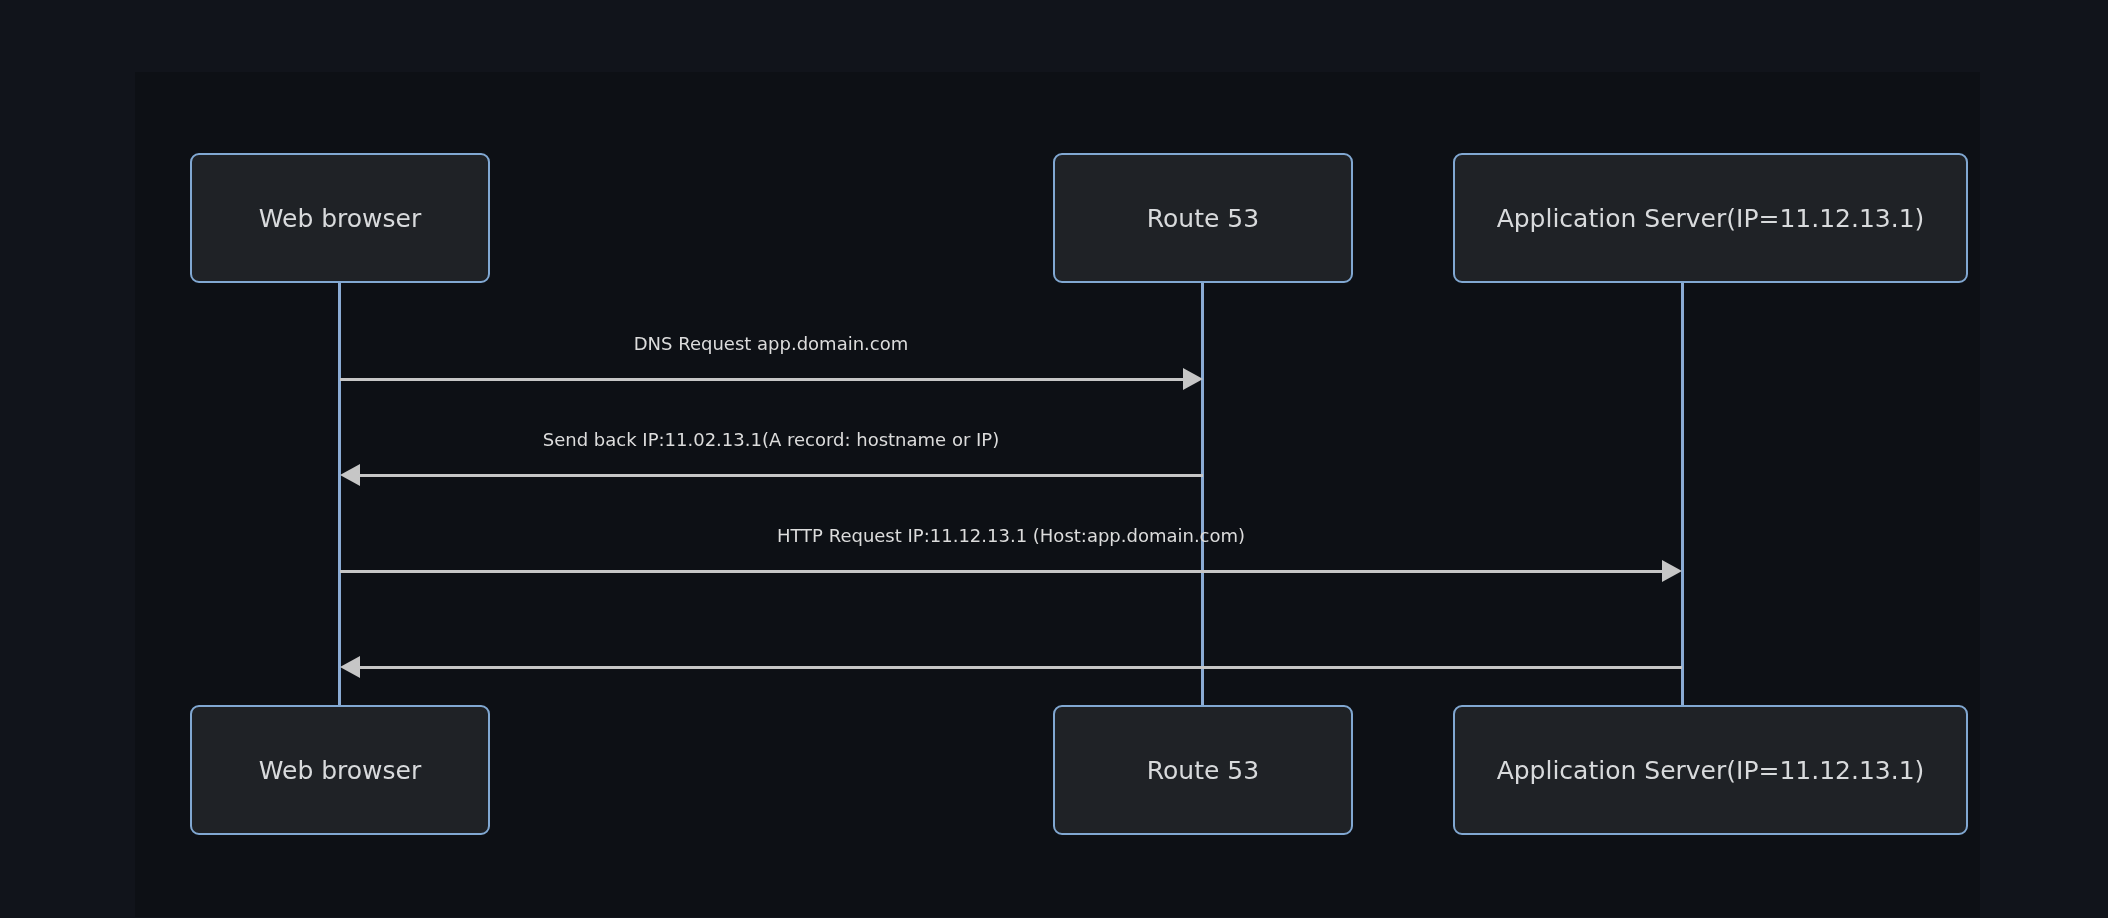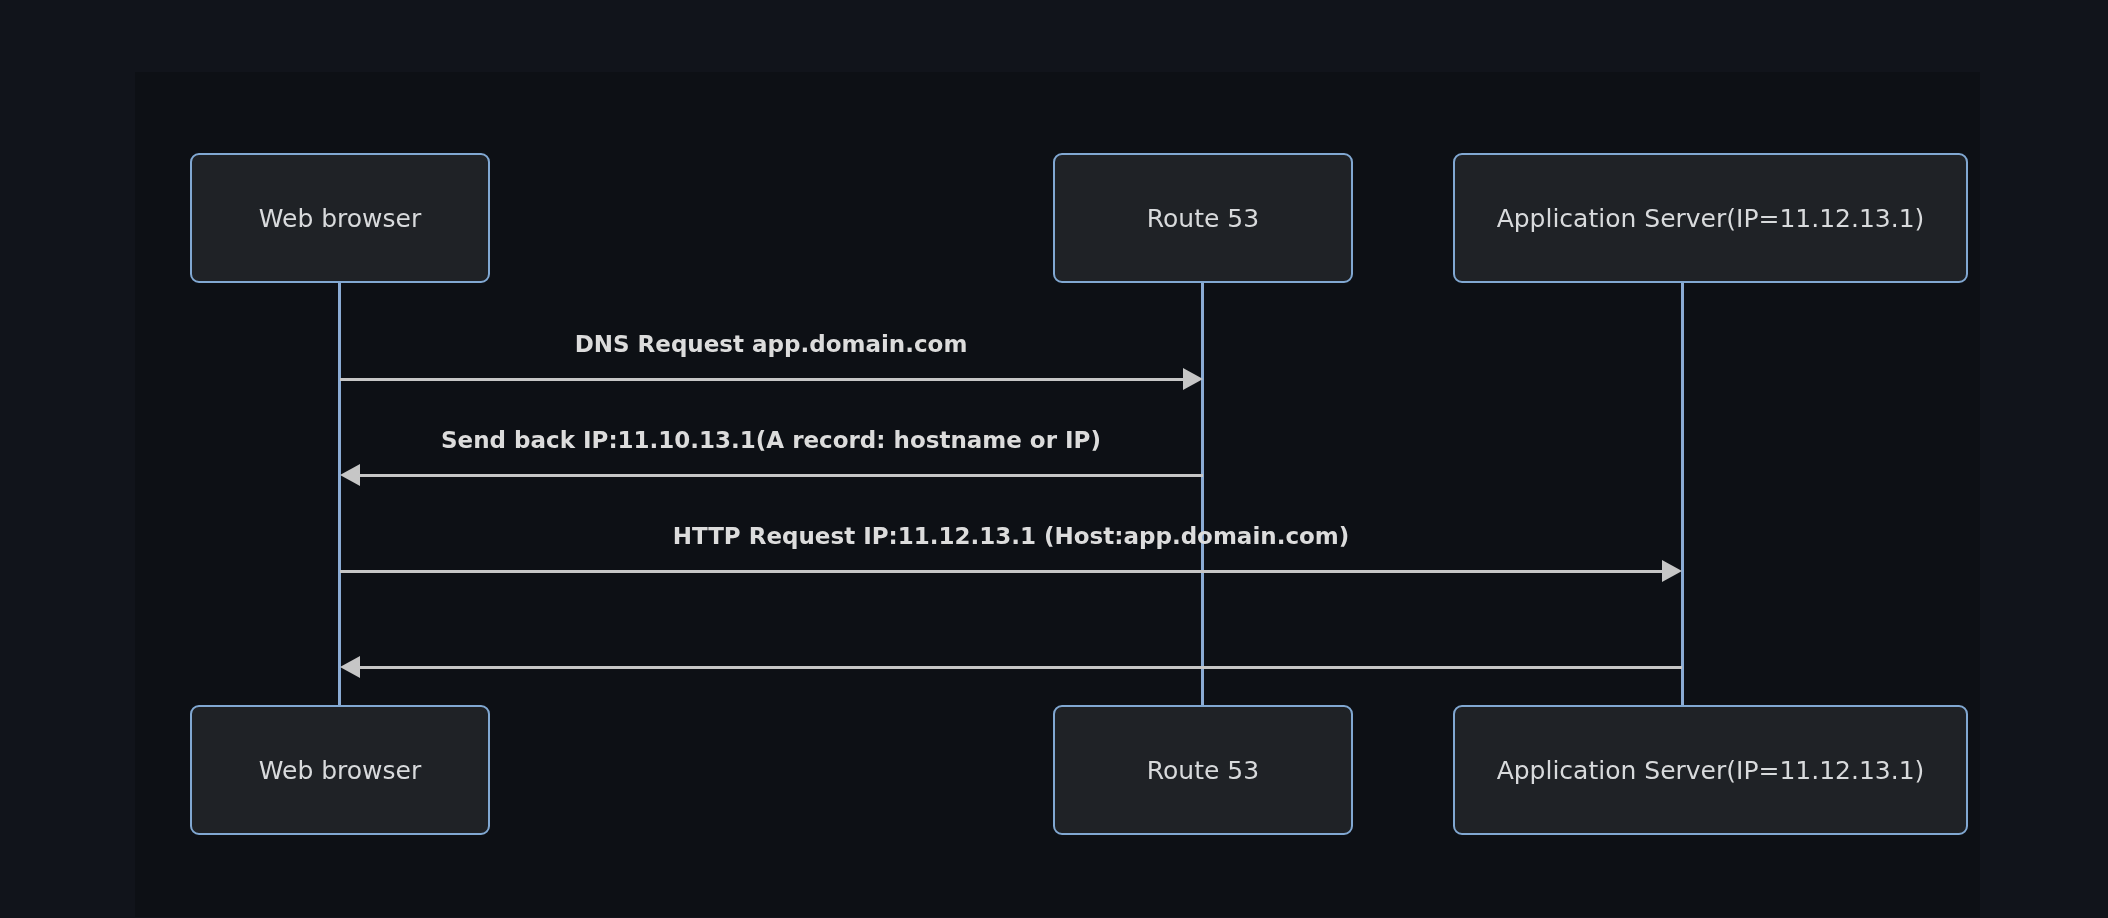--- a/index.html
+++ b/index.html
@@ -75,22 +75,22 @@
     position: absolute;
     width: 0; height: 0;
     border-top: 11px solid transparent;
     border-bottom: 11px solid transparent;
     border-right: 20px solid #c6c6c6;
   }
   .msg-label {
     position: absolute;
     transform: translateX(-50%);
     white-space: nowrap;
-    font-weight: bold;
-    font-size: 23px;
+    font-weight: normal;
+    font-size: 18px;
     line-height: 34px;
     color: #dcdcdc;
   }
   #msg1-line  { left: 340px;  top: 336px; width: 845px; }
   #msg1-head  { left: 1183px; top: 326px; }
   #msg1-label { left: 771px;  top: 285px; }
 
   #msg2-line  { left: 358px;  top: 432px; width: 845px; }
   #msg2-head  { left: 340px;  top: 422px; }
   #msg2-label { left: 771px;  top: 381px; }
@@ -130,21 +130,21 @@
     <span>Route 53</span>
   </div>
   <div class="actor wide" id="actor-app-bot">
     <span>Application Server(IP=11.12.13.1)</span>
   </div>
 
   <div class="msg-label" id="msg1-label">DNS Request app.domain.com</div>
   <div class="msg-line" id="msg1-line"></div>
   <div class="head-right" id="msg1-head"></div>
 
-  <div class="msg-label" id="msg2-label">Send back IP:11.10.13.1(A record: hostname or IP)</div>
+  <div class="msg-label" id="msg2-label">Send back IP:11.02.13.1(A record: hostname or IP)</div>
   <div class="msg-line" id="msg2-line"></div>
   <div class="head-left" id="msg2-head"></div>
 
   <div class="msg-label" id="msg3-label">HTTP Request IP:11.12.13.1 (Host:app.domain.com)</div>
   <div class="msg-line" id="msg3-line"></div>
   <div class="head-right" id="msg3-head"></div>
 
   <div class="msg-line" id="msg4-line"></div>
   <div class="head-left" id="msg4-head"></div>
 </div>

